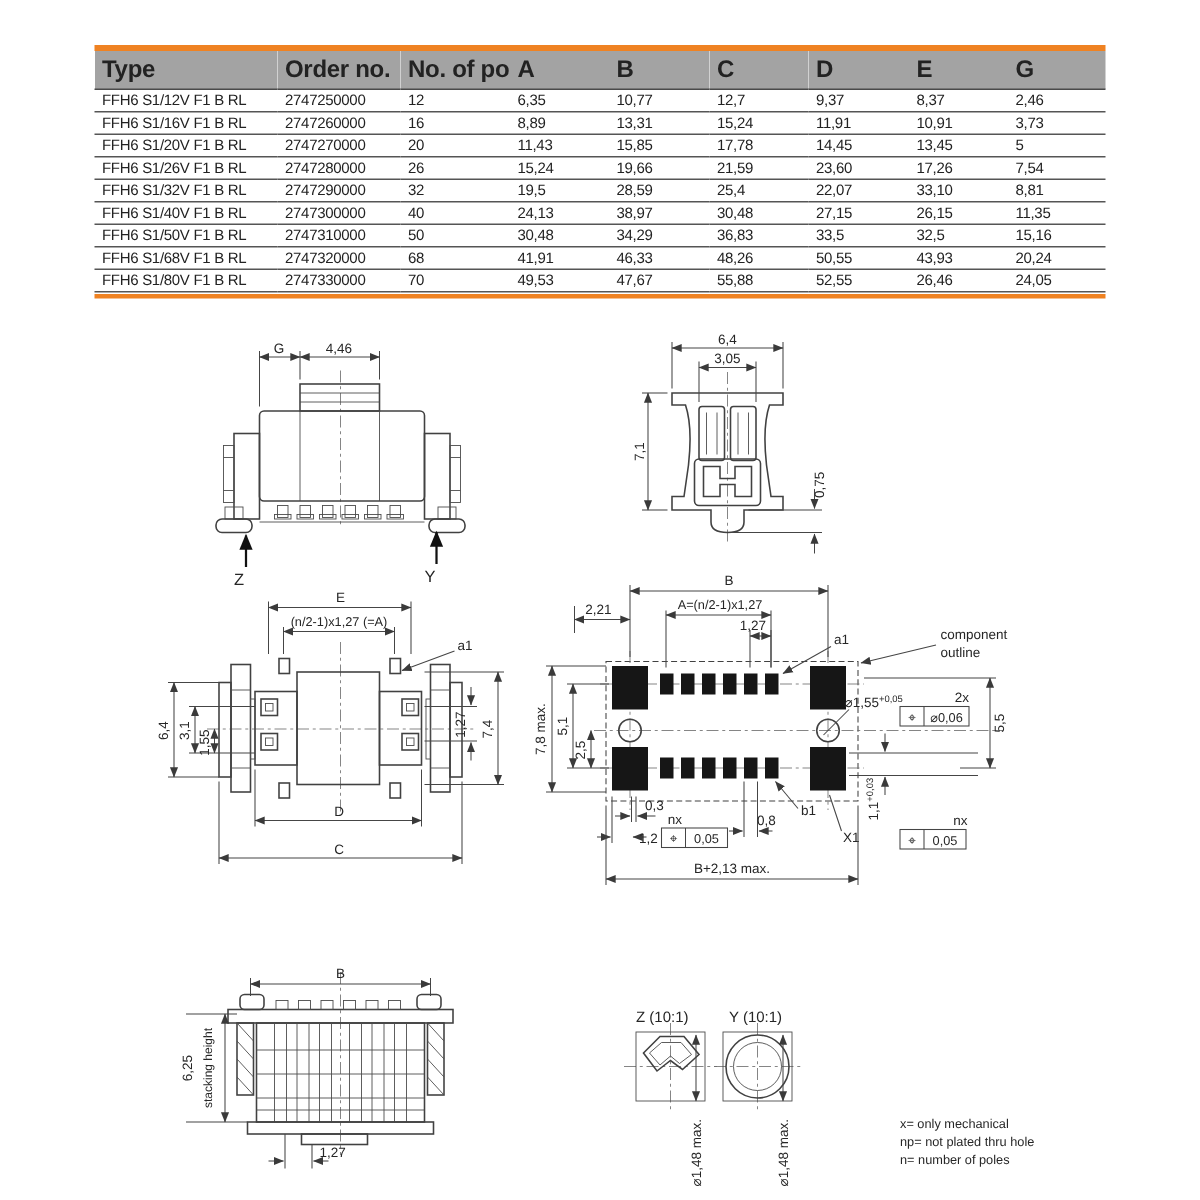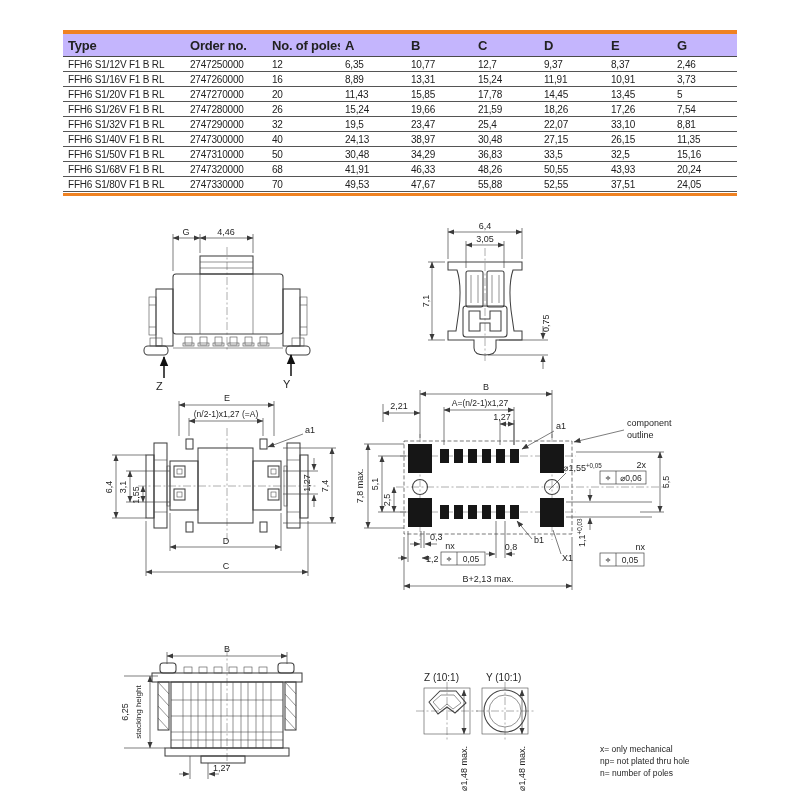--- a/index.html
+++ b/index.html
@@ -6,21 +6,21 @@
   body{
     width:800px;height:800px;position:relative;background:#ffffff;
     font-family:"Liberation Sans",sans-serif;overflow:hidden;color:#222;
   }
   
   .spec-wrap{position:absolute;left:63px;top:30px;width:674px;}
   .bar-top{height:4px;background:#ef8222;}
   .bar-bottom{height:3px;background:#ef8222;margin-top:1px;}
   table.spec{border-collapse:collapse;table-layout:fixed;width:100%;}
   table.spec thead th{
-    background:#c4b5fd;font-size:13px;font-weight:bold;text-align:left;
+    background:#a3a3a3;font-size:16px;font-weight:bold;text-align:left;
     padding:4px 0 3px 5px;color:#222;border-bottom:1.4px solid #4a4a4a;
     letter-spacing:-0.2px;white-space:nowrap;overflow:hidden;
   }
   table.spec tbody td{
     font-size:10px;padding:1.5px 0 1.5px 5px;color:#222;
     border-bottom:1.2px solid #555;letter-spacing:-0.2px;
     white-space:nowrap;overflow:hidden;
   }
   
   svg.draw{position:absolute;left:0;top:0;}
@@ -99,30 +99,30 @@
           <td>13,45</td>
           <td>5</td>
         </tr>
         <tr>
           <td>FFH6 S1/26V F1 B RL</td>
           <td>2747280000</td>
           <td>26</td>
           <td>15,24</td>
           <td>19,66</td>
           <td>21,59</td>
-          <td>18,26</td>
+          <td>23,60</td>
           <td>17,26</td>
           <td>7,54</td>
         </tr>
         <tr>
           <td>FFH6 S1/32V F1 B RL</td>
           <td>2747290000</td>
           <td>32</td>
           <td>19,5</td>
-          <td>23,47</td>
+          <td>28,59</td>
           <td>25,4</td>
           <td>22,07</td>
           <td>33,10</td>
           <td>8,81</td>
         </tr>
         <tr>
           <td>FFH6 S1/40V F1 B RL</td>
           <td>2747300000</td>
           <td>40</td>
           <td>24,13</td>
@@ -155,21 +155,21 @@
           <td>20,24</td>
         </tr>
         <tr>
           <td>FFH6 S1/80V F1 B RL</td>
           <td>2747330000</td>
           <td>70</td>
           <td>49,53</td>
           <td>47,67</td>
           <td>55,88</td>
           <td>52,55</td>
-          <td>37,51</td>
+          <td>26,46</td>
           <td>24,05</td>
         </tr>
       </tbody>
   </table>
   <div class="bar-bottom"></div>
 </div>
 
 <svg class="draw" width="800" height="800" viewBox="0 0 800 800">
   <defs>
     <marker id="ar" viewBox="0 0 10 10" refX="8.6" refY="5" markerWidth="7.5" markerHeight="7.5" orient="auto-start-reverse" markerUnits="userSpaceOnUse">

